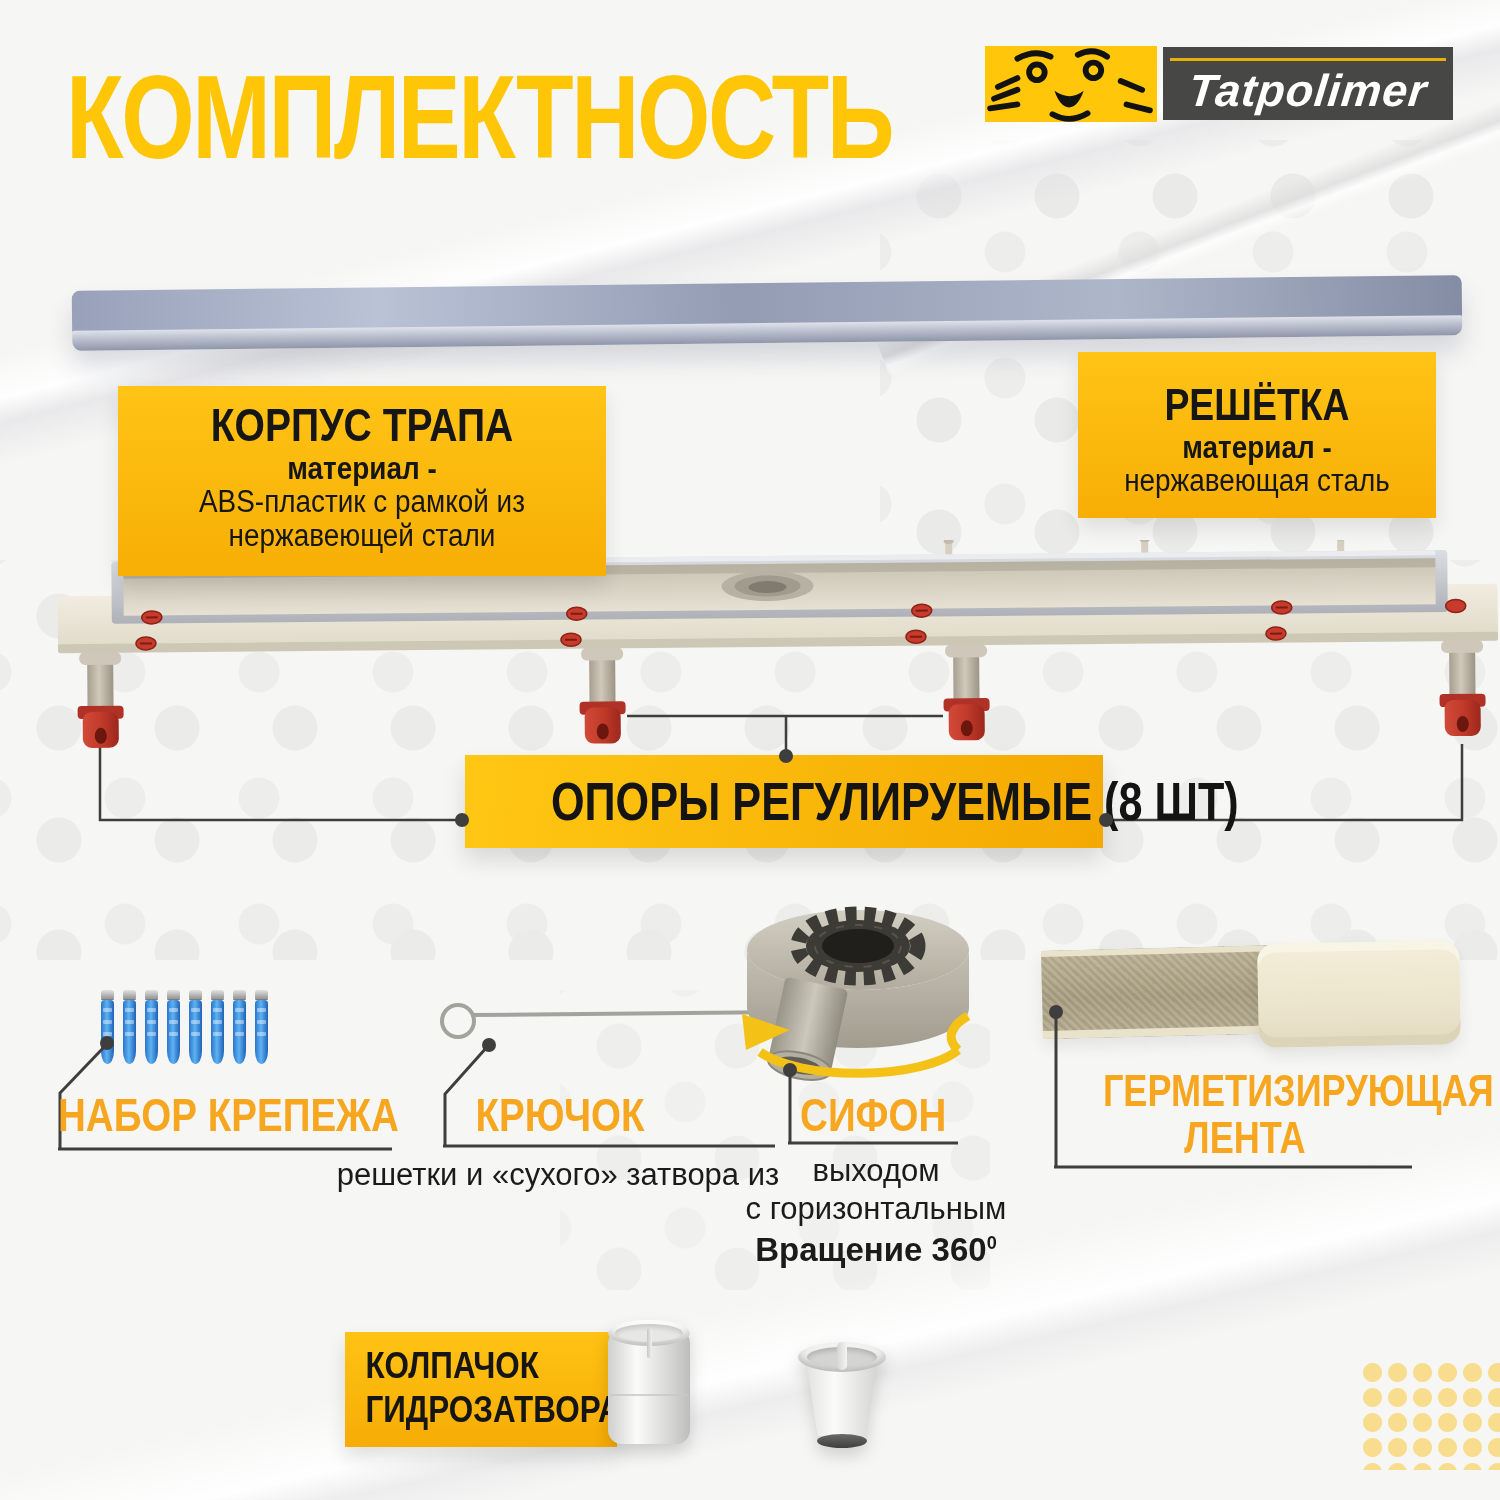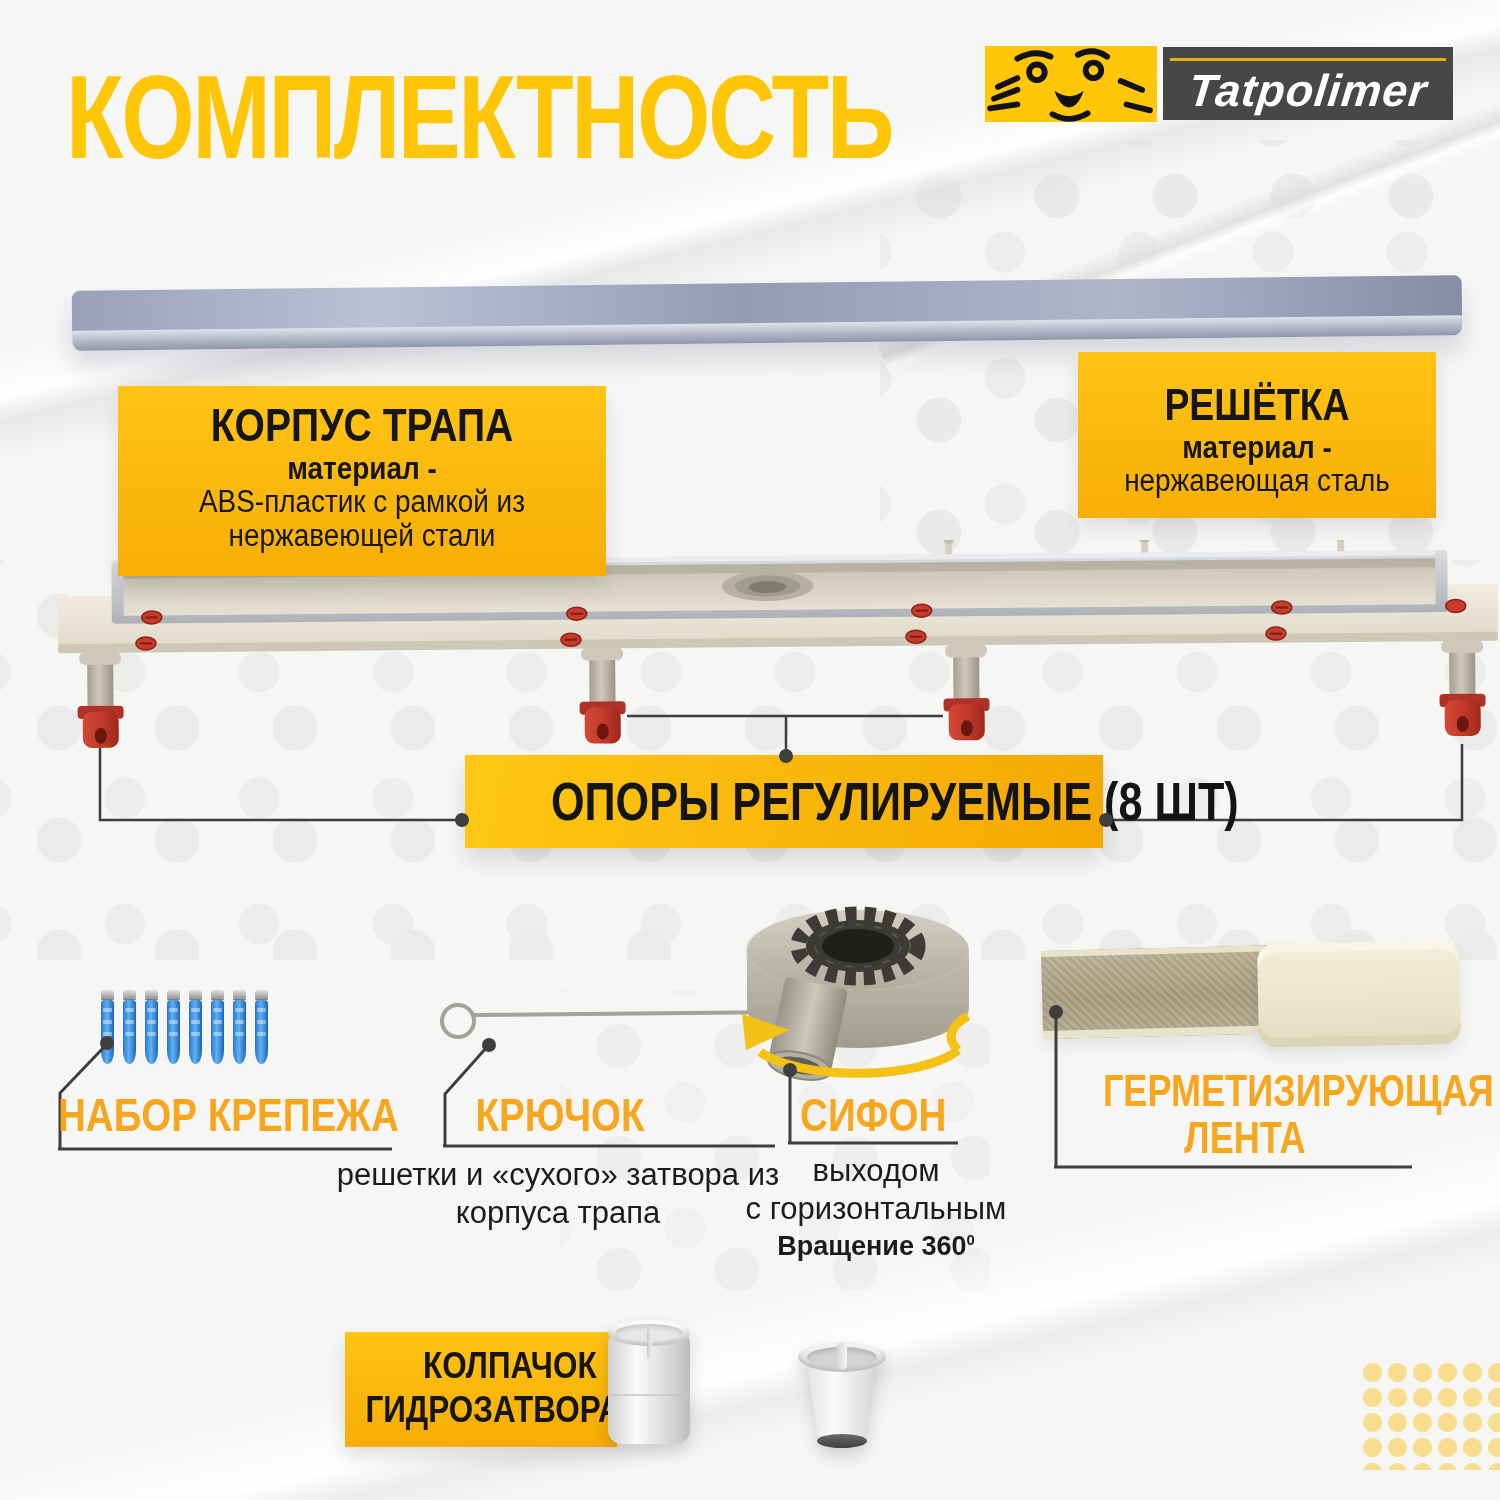--- a/index.html
+++ b/index.html
@@ -93,26 +93,26 @@
   .caption{position:absolute;color:#f7a71f;font-weight:800;font-size:47px;line-height:1.06;white-space:nowrap;}
   .caption span{display:inline-block;transform:scaleX(.82);transform-origin:center;}
   .cap-left span{transform-origin:left center;}
   .caption-fasteners{left:58px;top:1090px;width:340px;text-align:left;}
   .caption-hook{left:420px;top:1090px;width:280px;text-align:center;}
   .caption-siphon{left:773px;top:1090px;width:200px;text-align:center;}
   .caption-tape{left:1060px;top:1068px;width:370px;text-align:center;font-size:44px;white-space:normal;}
   .desc{position:absolute;color:#1b1b1b;font-size:31px;line-height:1.22;text-align:center;}
   .desc-hook{left:336px;top:1156px;width:444px;}
   .desc-siphon{left:745px;top:1152px;width:262px;}
-  .desc-rotation{font-weight:800;font-size:27px;margin-top:2px;text-align:center;}
+  .desc-rotation{font-weight:800;font-size:33px;margin-top:2px;text-align:center;}
   .desc-rotation sup{font-size:.55em;}
 
   
   .part-box{position:absolute;background:linear-gradient(180deg,#ffc314,#f6ac05);
-    box-shadow:0 10px 18px rgba(0,0,0,.12);color:#151515;text-align:right;}
+    box-shadow:0 10px 18px rgba(0,0,0,.12);color:#151515;text-align:left;}
   .part-box div{font-weight:800;font-size:37px;line-height:1.18;transform:scaleX(.85);white-space:nowrap;}
   .cap-box{left:345px;top:1332px;width:272px;height:103px;padding-top:12px;}
   .dry-box{left:855px;top:1330px;width:298px;height:103px;padding-top:12px;}
 
   
   .cap-part{position:absolute;left:608px;top:1320px;width:82px;height:128px;filter:drop-shadow(0 8px 8px rgba(0,0,0,.15));}
   .cap-body{position:absolute;left:0;top:12px;width:82px;height:112px;border-radius:10px 10px 14px 14px;
     background:linear-gradient(90deg,#cfcfcd,#fbfbfa 35%,#d2d2d0 80%,#bdbdbb);}
   .cap-top{position:absolute;left:0;top:0;width:82px;height:26px;border-radius:50%;
     background:linear-gradient(180deg,#ffffff,#dadad8);box-shadow:inset 0 -4px 6px rgba(0,0,0,.12);}
@@ -434,21 +434,20 @@
   <div class="caption caption-siphon">
     <span>СИФОН</span>
   </div>
   <div class="caption caption-tape">
     <span>ГЕРМЕТИЗИРУЮЩАЯ</span><br>
     <span>ЛЕНТА</span>
   </div>
 
   <div class="desc desc-hook">
     <div>решетки и «сухого» затвора из</div>
-    <div>корпуса трапа</div>
   </div>
   <div class="desc desc-siphon">
     <div>выходом</div>
     <div>с горизонтальным</div>
     <div class="desc-rotation">
       <span>Вращение 360</span><sup>0</sup>
     </div>
   </div>
 
   <div class="part-box cap-box">

